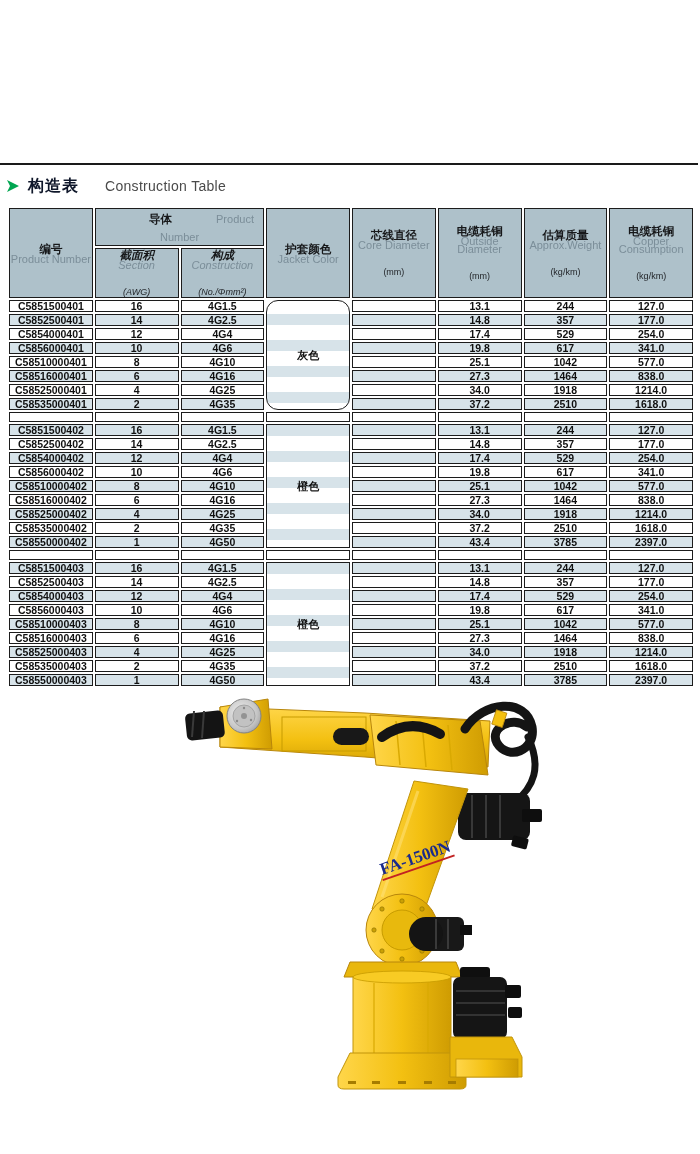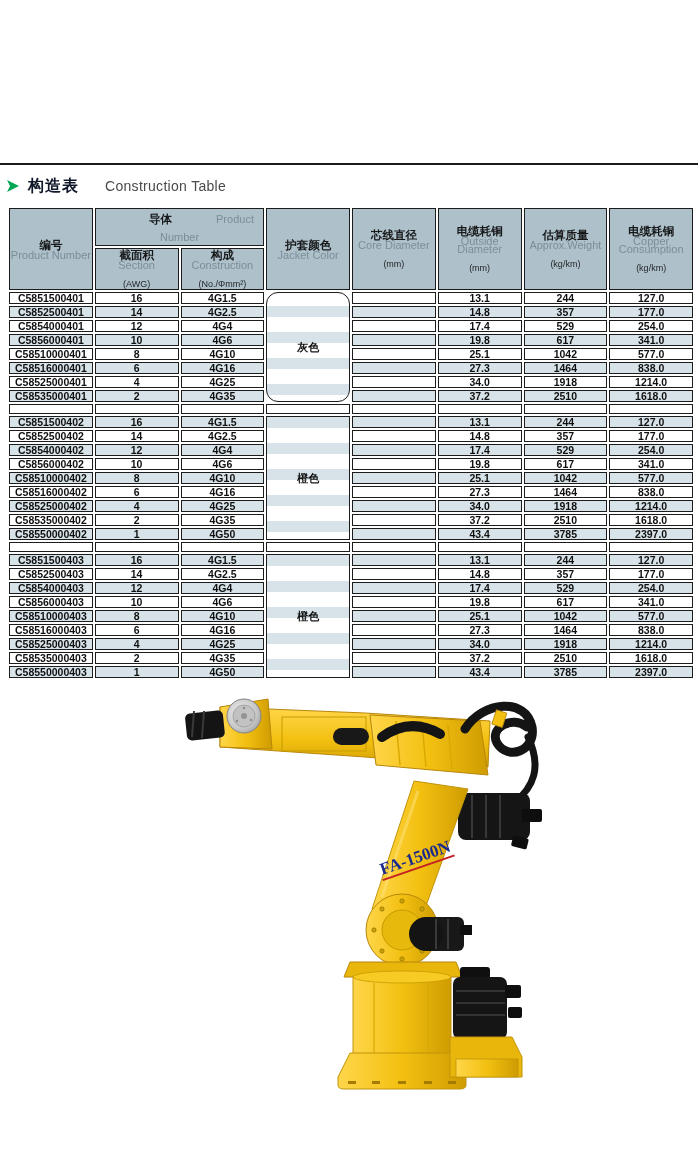--- a/index.html
+++ b/index.html
@@ -14,24 +14,24 @@
   .title-en{font-size:14px;color:#4a4a4a;margin-left:26px;letter-spacing:.3px;}
 
   table.construction{
     position:absolute;top:206px;left:7px;width:688px;
     border-collapse:separate;border-spacing:2px;table-layout:fixed;
   }
   col{width:12.5%;}
   th,td{border:1px solid #1c1c1c;text-align:center;vertical-align:middle;overflow:hidden;}
   th{background:#aec1ca;padding:0;font-weight:normal;}
   thead tr.h1 th{height:26px;}
-  thead tr.h2 th{height:36px;}
+  thead tr.h2 th{height:36px;font-style:italic;}
   th .cn{font-size:11.5px;font-weight:bold;color:#17181a;line-height:12px;}
   th .en{font-size:11px;color:#7b8e99;line-height:8px;}
-  th .unit{font-size:9px;color:#23262a;line-height:10px;margin-top:10px;}
+  th .unit{font-size:9px;color:#23262a;line-height:10px;margin-top:18px;}
   th.conductor .cn,th.conductor .en{display:inline;margin-left:44px;}
   td{height:9px;font-size:10.5px;line-height:10px;font-weight:bold;color:#101010;background:#fff;padding:0 2px;white-space:nowrap;}
   tr.shaded td{background:#d7e3e9;}
   td.jacket{font-size:11px;}
   td.jacket.jacket-g0{background:repeating-linear-gradient(to bottom,#ffffff 0 13px,#d7e3e9 13px 24px,#ffffff 24px 26px);border-radius:12px;}
   td.jacket.jacket-g1{background:repeating-linear-gradient(to bottom,#d7e3e9 0 11px,#ffffff 11px 26px);margin-top:11px;}
   tr.sep-row td{height:8px;background:#fff;}
 
   .robot-wrap{position:absolute;left:160px;top:685px;width:410px;height:415px;}
 </style>

